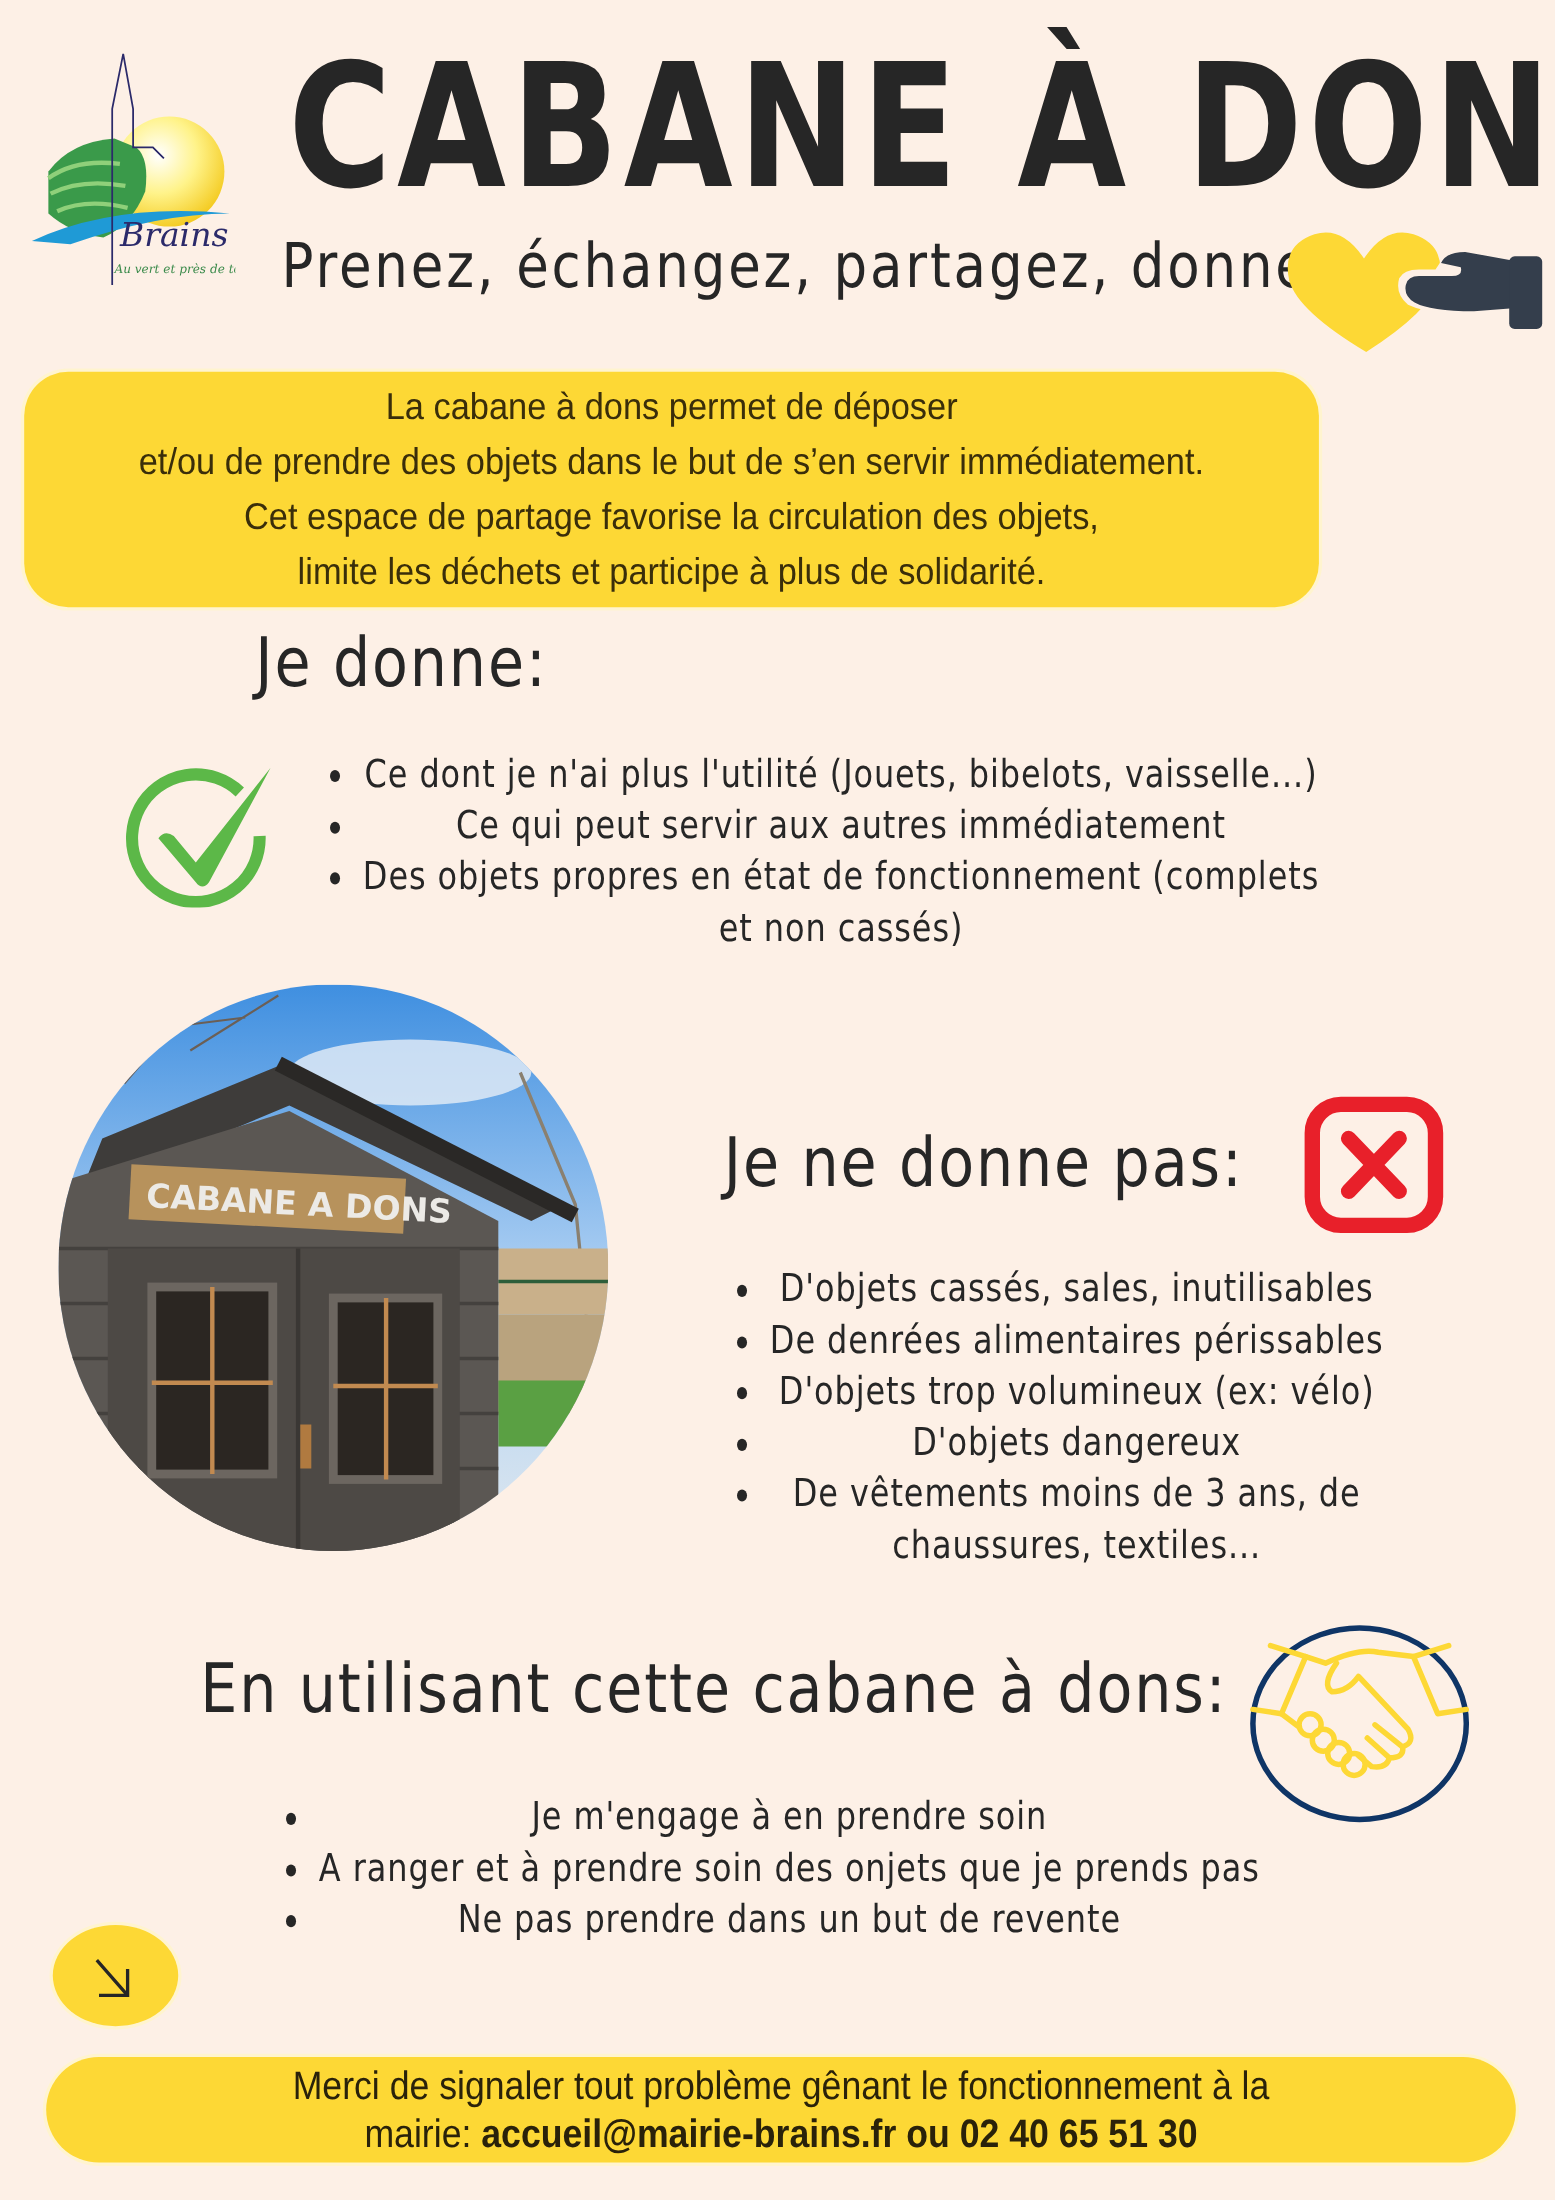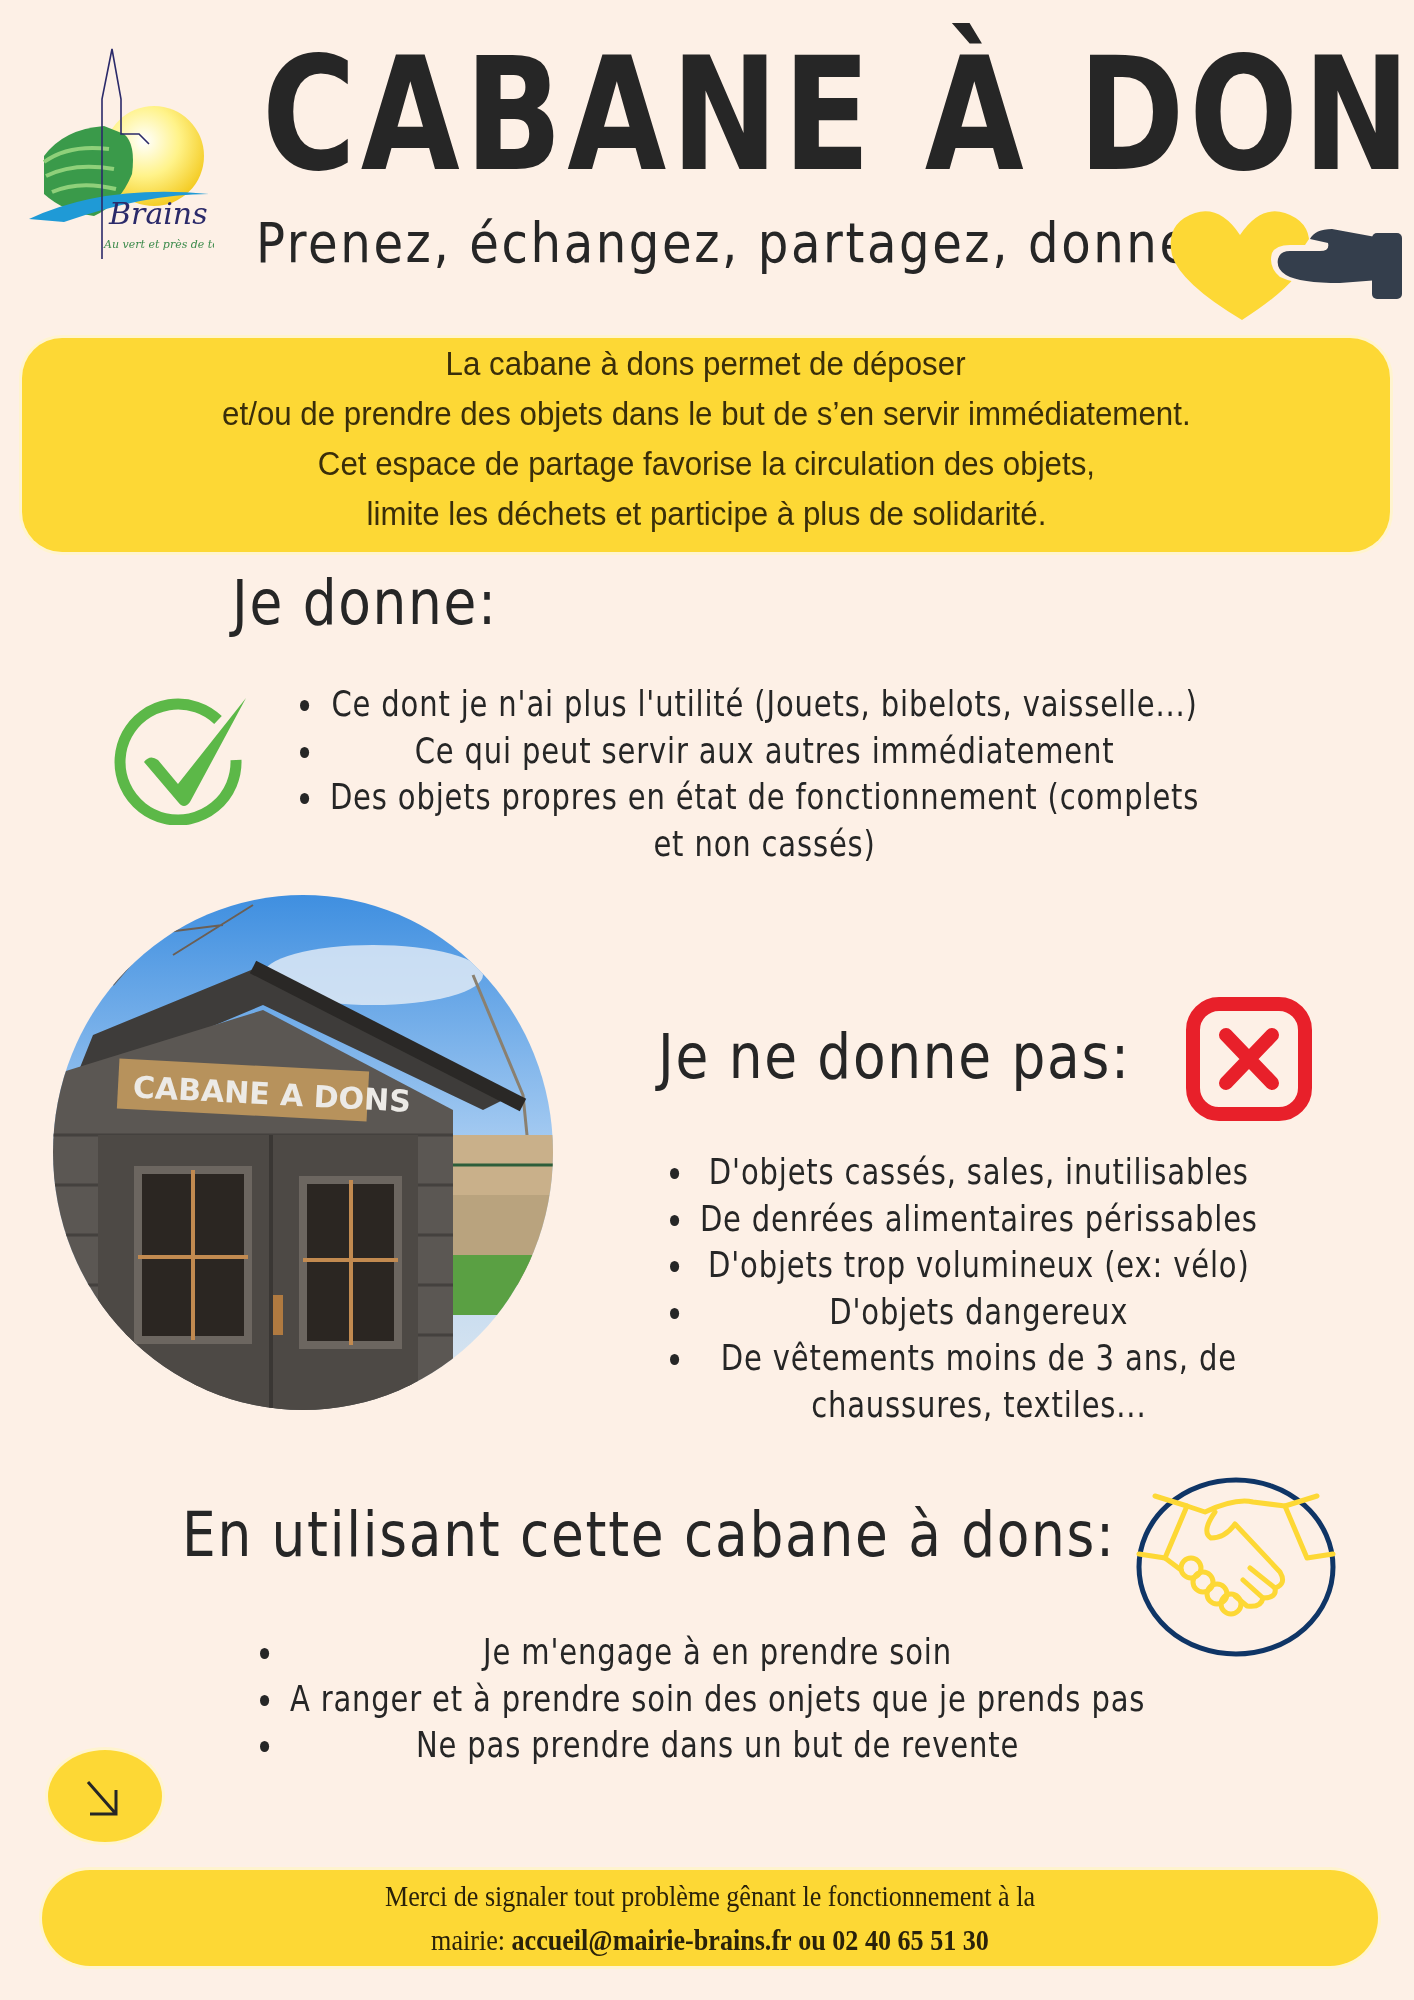--- a/index.html
+++ b/index.html
@@ -21,24 +21,24 @@
     color: #262626;
   }
   .subtitle {
     left: 256px; top: 208px;
     font-size: 56px; line-height: 70px; letter-spacing: 3px; white-space: nowrap;
     transform: scaleX(0.86); transform-origin: left top;
   }
 
   
   .intro {
-    left: 22px; top: 338px; width: 1368px; height: 214px;
+    left: 22px; top: 338px; width: 1177px; height: 214px;
     background: #fdd835; border-radius: 40px;
     box-shadow: 0 0 0 3px #fff4cf;
-    display: flex; flex-direction: column; justify-content: flex-start; align-items: center;
+    display: flex; flex-direction: column; justify-content: center; align-items: center;
     font-family: "Liberation Sans", sans-serif; font-size: 34px; line-height: 50px;
     color: #3a2e0a; text-align: center;
   }
   .intro span { display: block; transform: scaleX(0.92); white-space: nowrap; }
 
   .heading {
     font-size: 62px; line-height: 70px; white-space: nowrap;
     transform: scaleX(0.86); transform-origin: left top; letter-spacing: 2px;
   }
   ul.blist { margin: 0; padding: 0; list-style: none; text-align: center; }
@@ -54,21 +54,21 @@
   .squeeze { transform: scaleX(0.83); transform-origin: left top; }
 
   .photo {
     left: 53px; top: 895px; width: 500px; height: 515px; border-radius: 50%;
     overflow: hidden;
   }
   .footer {
     left: 42px; top: 1870px; width: 1336px; height: 96px;
     background: #fdd835; border-radius: 48px;
     box-shadow: 0 0 0 3px #fff4cf;
-    font-family: Liberation Serif, serif; font-size: 29px; line-height: 44px;
+    font-family: Liberation Sans, sans-serif; font-size: 36px; line-height: 44px;
     color: #2a220a; text-align: center;
     display: flex; flex-direction: column; justify-content: center;
   }
   .footer .l { display: block; transform: scaleX(0.9); white-space: nowrap; }
   .footer b { font-weight: bold; }
   .arrow-btn {
     left: 48px; top: 1750px; width: 114px; height: 92px; border-radius: 50%;
     background: #fdd835; box-shadow: 0 0 0 3px #fff4cf;
   }
 </style>

